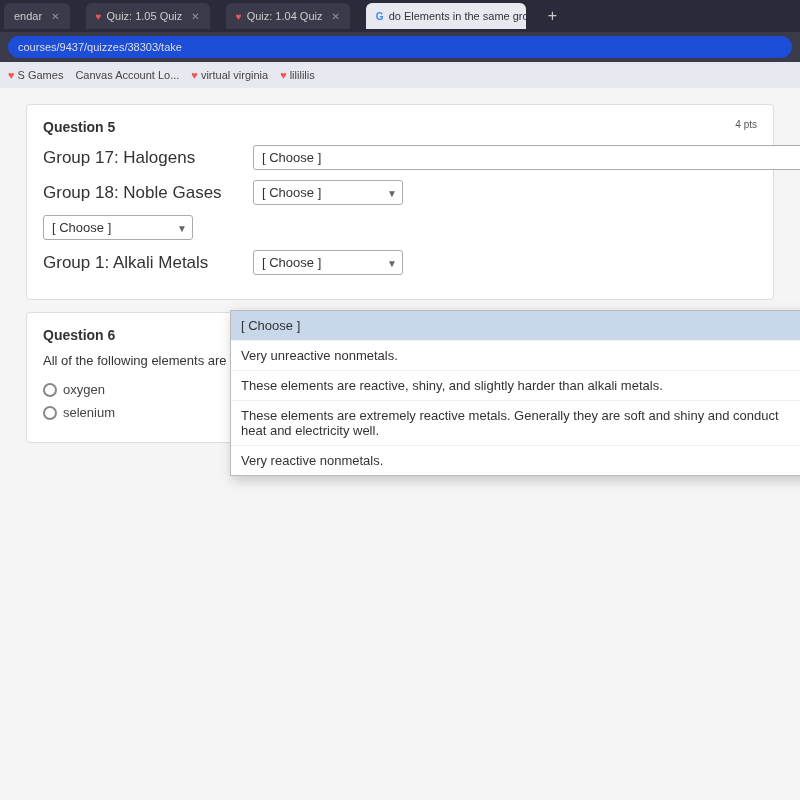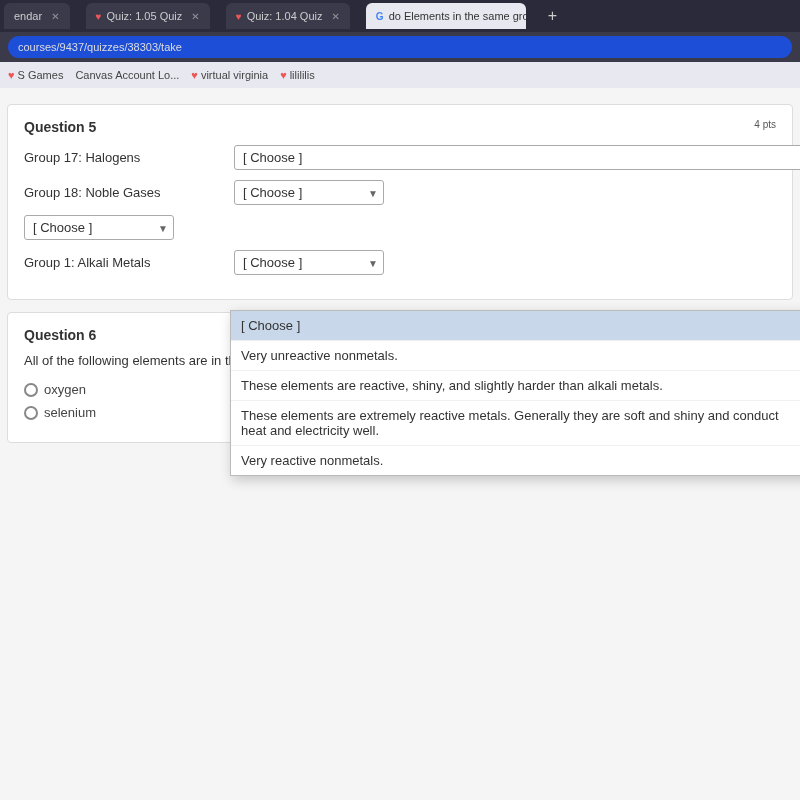--- a/index.html
+++ b/index.html
@@ -118,21 +118,21 @@
     
     .content-area {
       background: #f5f5f5;
       height: calc(800px - 62px);
       overflow: hidden;
       position: relative;
     }
 
     .quiz-container {
       background: #f5f5f5;
-      padding: 16px 7px;
+      padding: 16px 26px;
     }
 
     
     .question-block {
       background: #fff;
       border: 1px solid #ddd;
       border-radius: 4px;
       margin-bottom: 12px;
       padding: 14px 16px;
     }
@@ -166,21 +166,21 @@
     }
 
     .matching-row {
       display: flex;
       align-items: center;
       margin-bottom: 10px;
     }
 
     .matching-label {
       width: 210px;
-      font-size: 13px;
+      font-size: 17px;
       color: #333;
       flex-shrink: 0;
     }
 
     .matching-select-wrapper {
       position: relative;
     }
 
     .matching-select {
       appearance: none;

